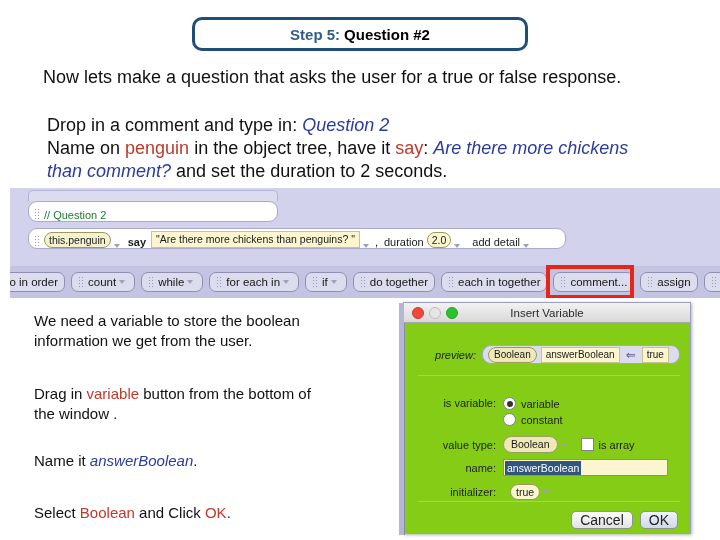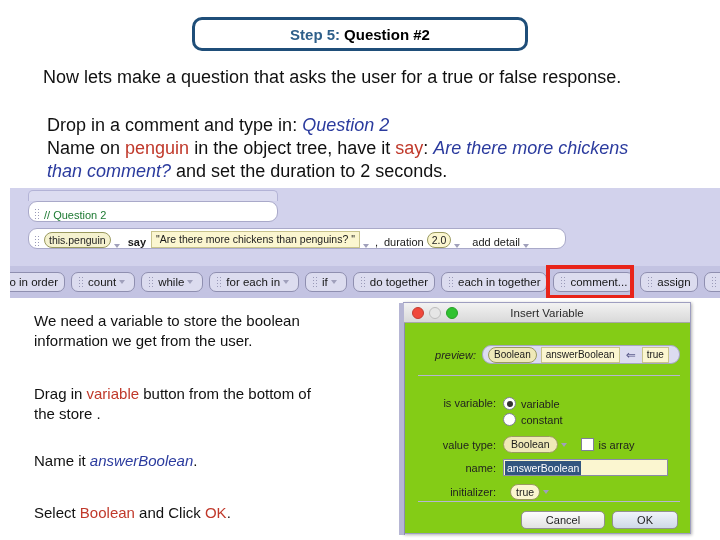--- a/index.html
+++ b/index.html
@@ -441,23 +441,23 @@
     right: 12px;
     top: 188px;
     display: flex;
     gap: 7px;
   }
   .dlg-btn {
     box-sizing: border-box;
     border: 1px solid #919191;
     border-radius: 5px;
     background: linear-gradient(#fdfdfd, #e2e2e2);
-    font-size: 11px;
+    font-size: 14px;
     color: #222;
-    padding: 0 24px;
+    padding: 0 8px;
     height: 18px;
     line-height: 16px;
   }
   #btn-ok { background: linear-gradient(#f0f4fa, #cfd9e8); }
 </style>
 </head>
 <body>
 
 <div id="title-banner">
   <span class="step">Step 5:</span>
@@ -561,21 +561,21 @@
 
 <div class="lower-text" id="lower-1">
   <div>We need a variable to store the boolean</div>
   <div>information we get from the user.</div>
 </div>
 
 <div class="lower-text" id="lower-2">
   <div>
     <span>Drag in </span><span class="red-word">variable</span><span> button from the bottom of</span>
   </div>
-  <div>the store .</div>
+  <div>the window .</div>
 </div>
 
 <div class="lower-text" id="lower-3">
   <span>Name it </span><span class="em-blue">answerBoolean</span><span>.</span>
 </div>
 
 <div class="lower-text" id="lower-4">
   <span>Select </span><span class="red-word">Boolean</span><span> and Click </span><span class="red-word">OK</span><span>.</span>
 </div>
 

